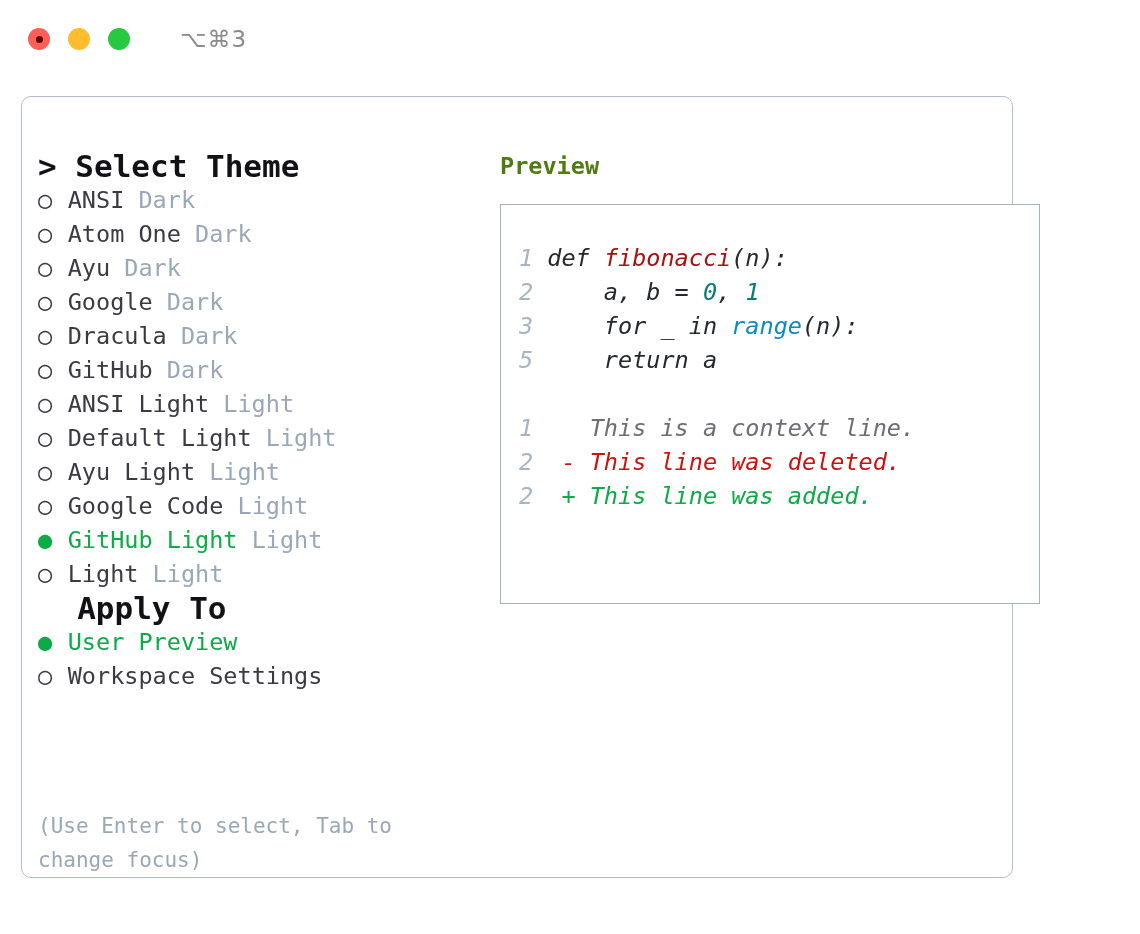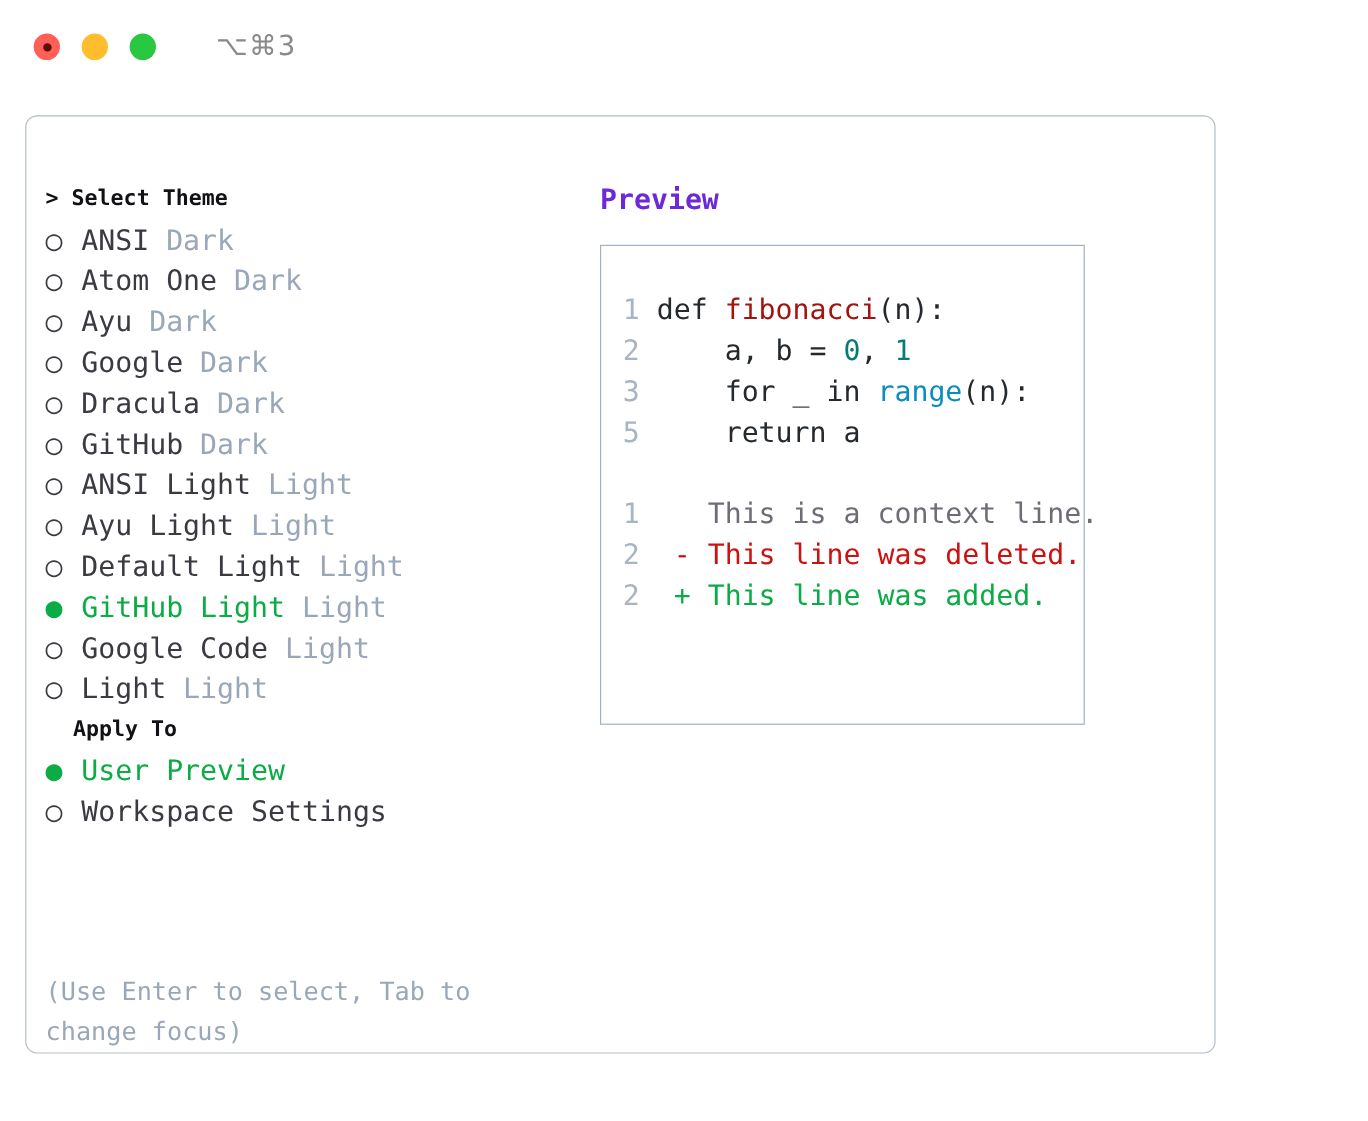--- a/index.html
+++ b/index.html
@@ -96,21 +96,21 @@
   .line {
     font-size: 23.5px;
     line-height: 34px;
     white-space: pre;
     color: #2f2f38;
   }
 
   .hdr {
     font-weight: bold;
     color: #121216;
-    font-size: 18px;
+    font-size: 31px;
     line-height: 34px;
     white-space: pre;
   }
 
   .marker { display: inline-block; width: 1.1ch; }
   .gap    { display: inline-block; width: 1ch; }
 
   .opt-selected { color: #0bab45; }
   .opt-normal   { color: #3a3a42; }
   .tag          { color: #9aa7b8; }
@@ -133,31 +133,32 @@
   #right-pane {
     position: absolute;
     left: 478px;
     top: 52px;
     width: 492px;
   }
   #preview-title {
     font-size: 23.5px;
     line-height: 34px;
     font-weight: bold;
-    color: #6d28d9;
+    color: #4d7c0f;
     white-space: pre;
   }
   #preview-box {
     margin-top: 21px;
-    width: 404px;
+    width: 540px;
     height: 400px;
     border: 1.6px solid #a3b1c2;
     box-sizing: border-box;
     background: #ffffff;
     padding: 36px 0 0 18px;
+    font-style: italic;
   }
   .code-line {
     font-size: 23.5px;
     line-height: 34px;
     white-space: pre;
     color: #24292e;
   }
   .ln {
     display: inline-block;
     width: 1ch;
@@ -201,24 +202,24 @@
         <div class="hdr"><span>&gt;</span><span class="gap"></span><span>Select Theme</span></div>
 
         <div id="theme-options">
             <div class="line"><span class="marker opt-normal">○</span><span class="gap"></span><span class="opt-normal">ANSI</span><span class="gap"></span><span class="tag">Dark</span></div>
             <div class="line"><span class="marker opt-normal">○</span><span class="gap"></span><span class="opt-normal">Atom One</span><span class="gap"></span><span class="tag">Dark</span></div>
             <div class="line"><span class="marker opt-normal">○</span><span class="gap"></span><span class="opt-normal">Ayu</span><span class="gap"></span><span class="tag">Dark</span></div>
             <div class="line"><span class="marker opt-normal">○</span><span class="gap"></span><span class="opt-normal">Google</span><span class="gap"></span><span class="tag">Dark</span></div>
             <div class="line"><span class="marker opt-normal">○</span><span class="gap"></span><span class="opt-normal">Dracula</span><span class="gap"></span><span class="tag">Dark</span></div>
             <div class="line"><span class="marker opt-normal">○</span><span class="gap"></span><span class="opt-normal">GitHub</span><span class="gap"></span><span class="tag">Dark</span></div>
             <div class="line"><span class="marker opt-normal">○</span><span class="gap"></span><span class="opt-normal">ANSI Light</span><span class="gap"></span><span class="tag">Light</span></div>
+            <div class="line"><span class="marker opt-normal">○</span><span class="gap"></span><span class="opt-normal">Default Light</span><span class="gap"></span><span class="tag">Light</span></div>
             <div class="line"><span class="marker opt-normal">○</span><span class="gap"></span><span class="opt-normal">Ayu Light</span><span class="gap"></span><span class="tag">Light</span></div>
-            <div class="line"><span class="marker opt-normal">○</span><span class="gap"></span><span class="opt-normal">Default Light</span><span class="gap"></span><span class="tag">Light</span></div>
+            <div class="line"><span class="marker opt-normal">○</span><span class="gap"></span><span class="opt-normal">Google Code</span><span class="gap"></span><span class="tag">Light</span></div>
             <div class="line"><span class="marker opt-selected">●</span><span class="gap"></span><span class="opt-selected">GitHub Light</span><span class="gap"></span><span class="tag">Light</span></div>
-            <div class="line"><span class="marker opt-normal">○</span><span class="gap"></span><span class="opt-normal">Google Code</span><span class="gap"></span><span class="tag">Light</span></div>
             <div class="line"><span class="marker opt-normal">○</span><span class="gap"></span><span class="opt-normal">Light</span><span class="gap"></span><span class="tag">Light</span></div>
           </div>
 
         <div class="line hdr" id="apply-heading">Apply To</div>
 
         <div id="apply-options">
             <div class="line"><span class="marker opt-selected">●</span><span class="gap"></span><span class="opt-selected">User Preview</span></div>
             <div class="line"><span class="marker opt-normal">○</span><span class="gap"></span><span class="opt-normal">Workspace Settings</span></div>
           </div>
       </div>

